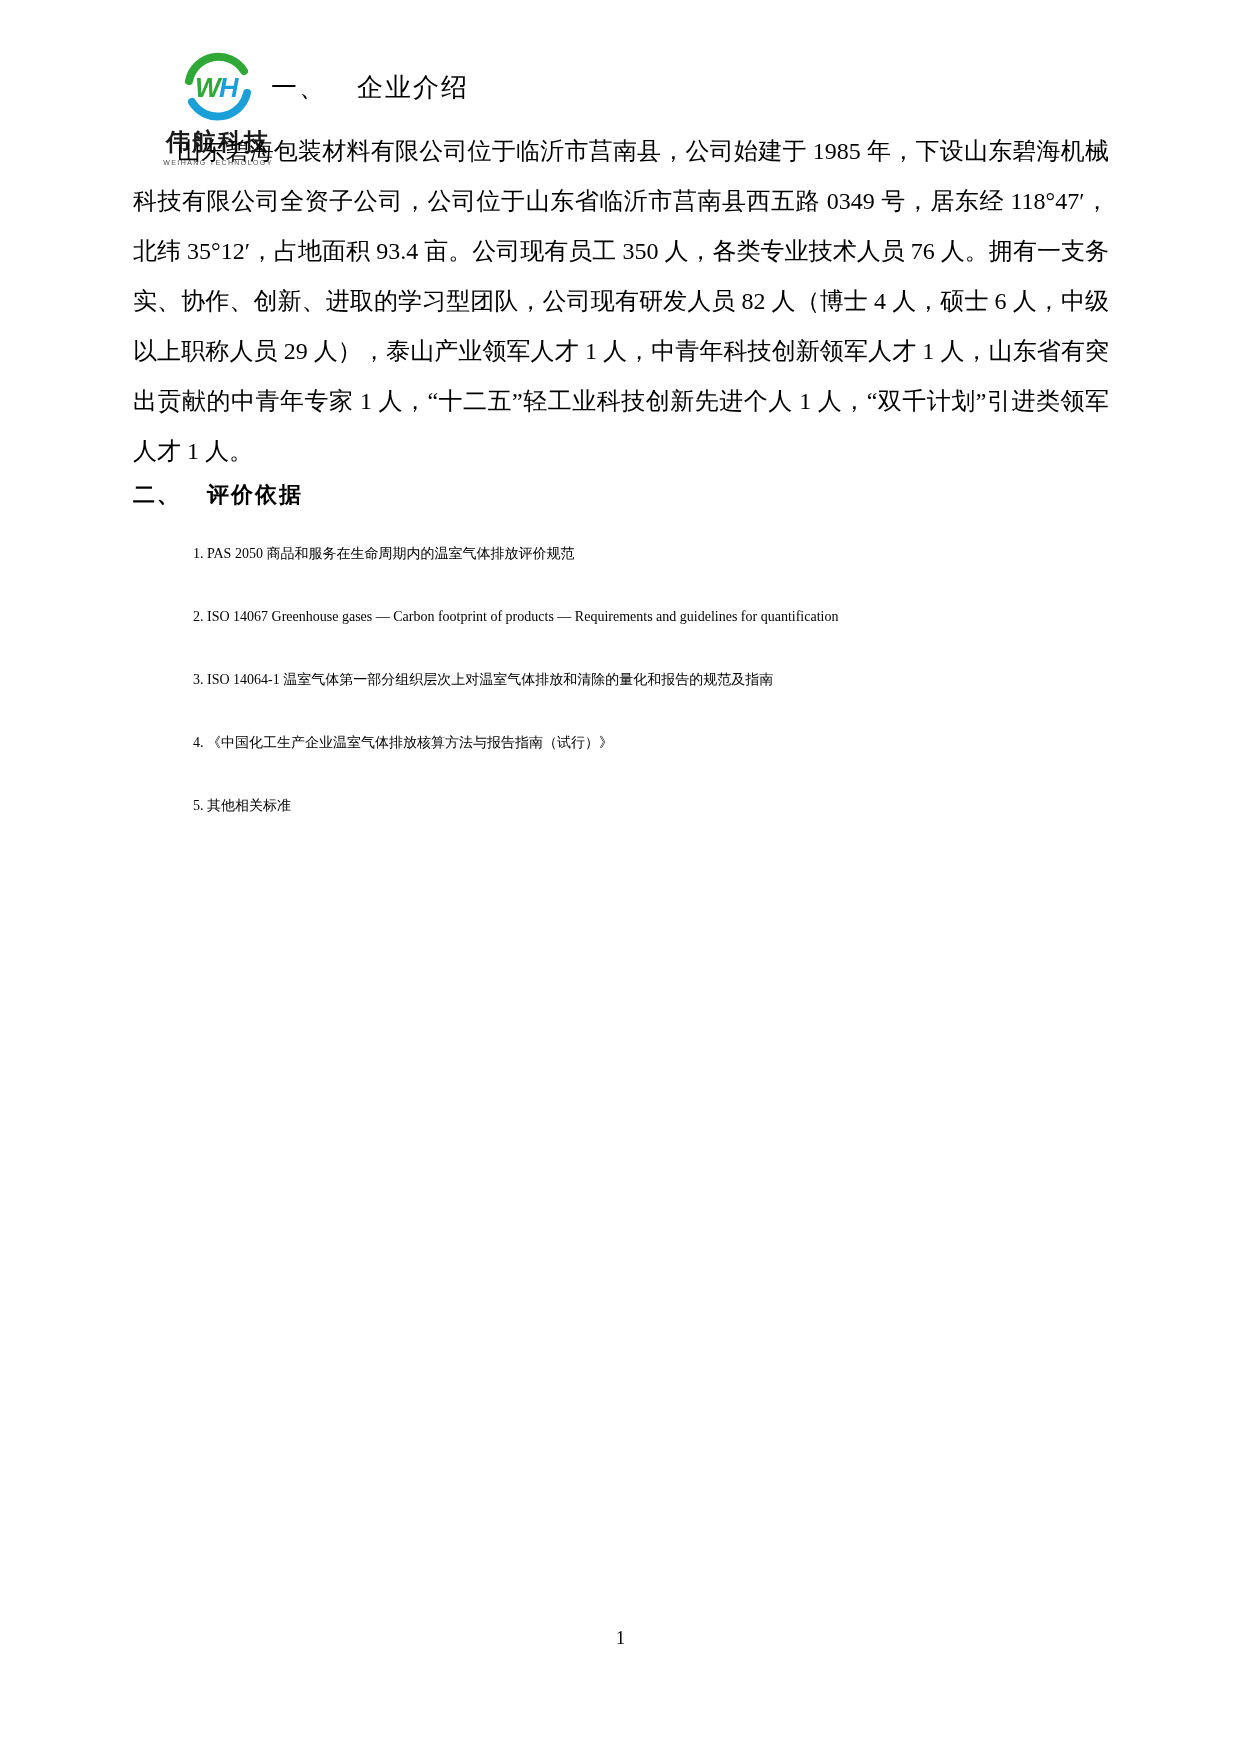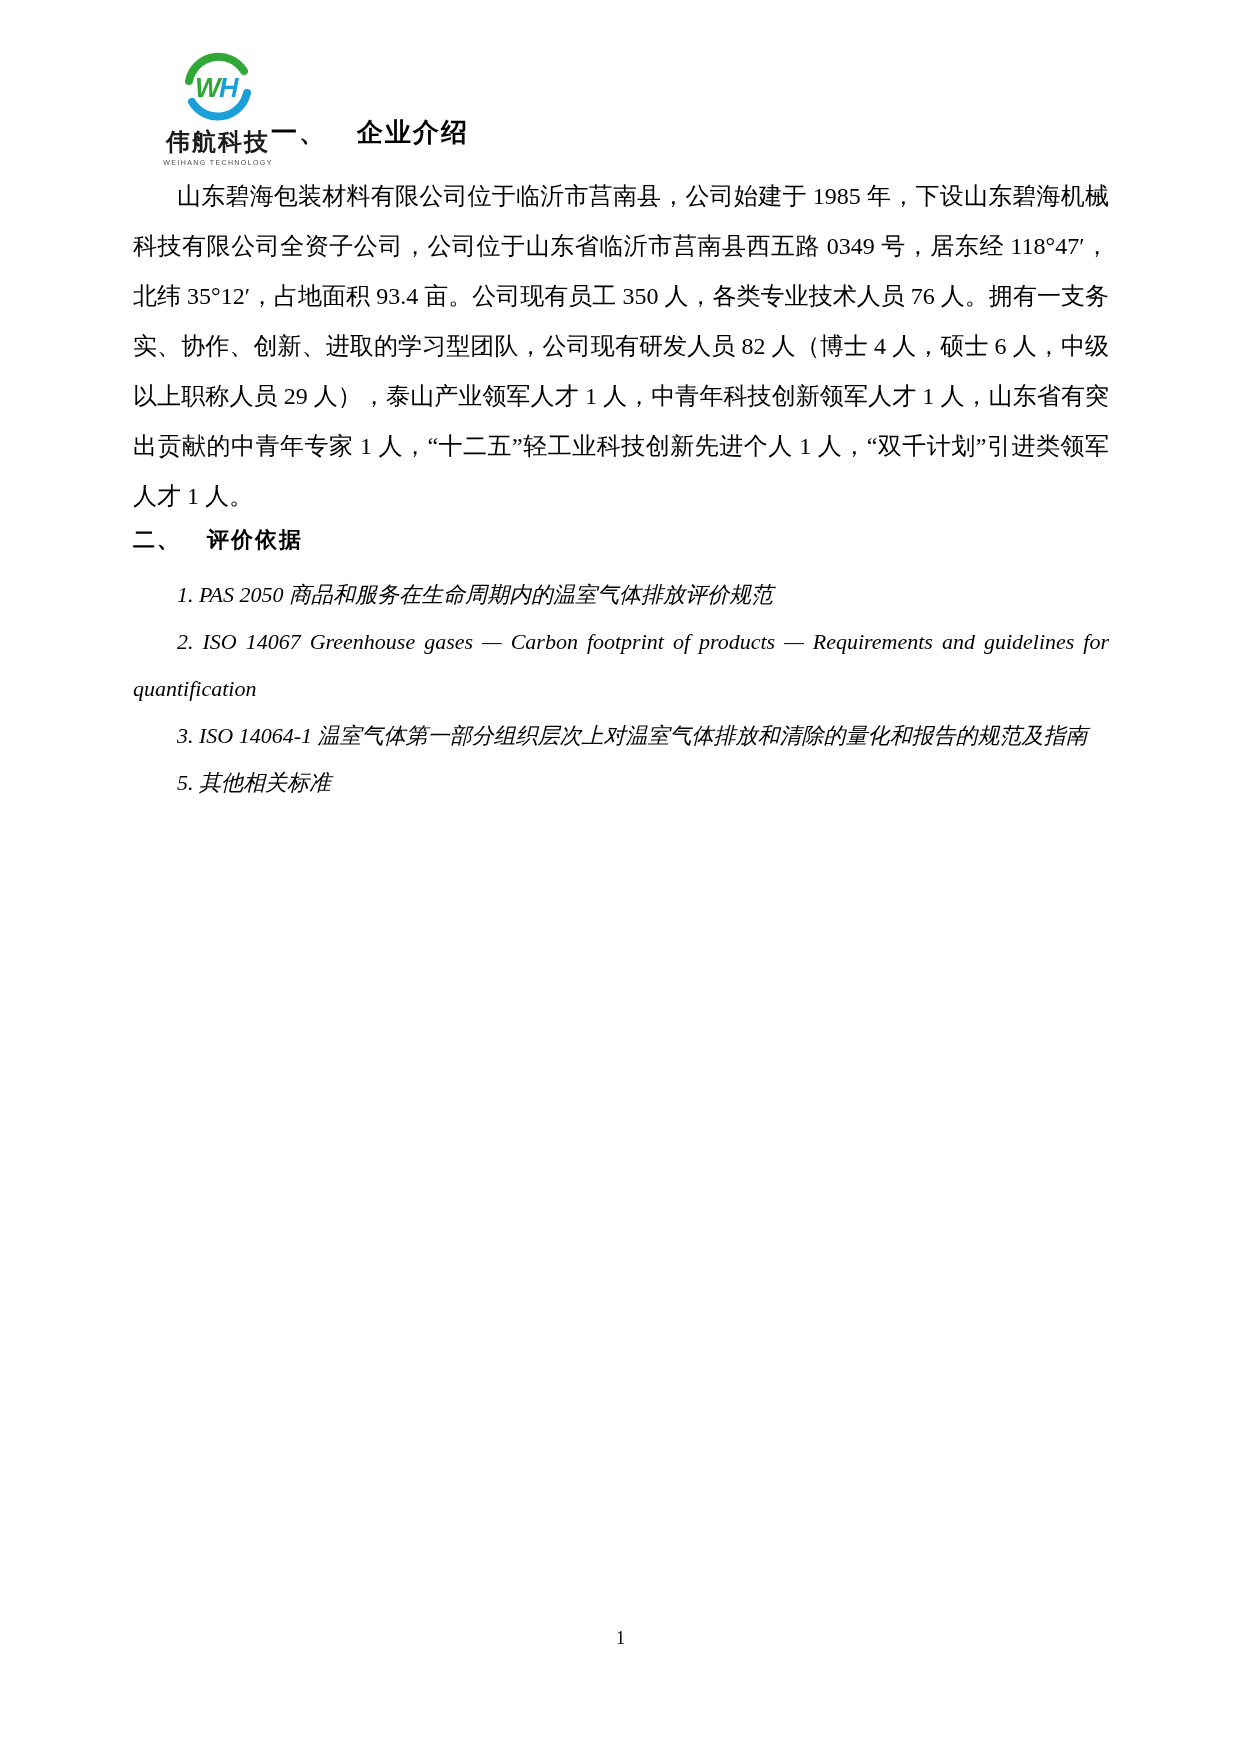--- a/index.html
+++ b/index.html
@@ -39,23 +39,23 @@
     white-space: nowrap;
   }
   
   .content {
     position: absolute;
     left: 133px;
     top: 0;
     width: 976px;
   }
   .h1 {
-    margin: 115px 0 20px 138px;
+    margin: 70px 0 20px 138px;
     font-size: 26px;
-    font-weight: bold;
+    font-weight: normal;
     line-height: 36px;
     letter-spacing: 2px;
   }
   .h2 {
     margin: 0 0 12px 0;
     font-size: 22px;
     font-weight: bold;
     line-height: 38px;
     letter-spacing: 2px;
   }
@@ -63,27 +63,26 @@
   .tabgap2 { display: inline-block; width: 26px; }
   .body-para {
     margin: 0;
     font-size: 24px;
     line-height: 50px;
     text-align: justify;
     text-justify: inter-ideograph;
     text-indent: 44px;
   }
   .list-para {
-    margin: 0;
-    font-size: 22px;
+    margin: 16px;
+    font-size: 14px;
     line-height: 47px;
     text-align: justify;
     text-justify: inter-ideograph;
     text-indent: 44px;
-    font-style: italic;
   }
   
   .footer {
     position: absolute;
     left: 0;
     right: 0;
     top: 1628px;
     text-align: center;
     font-size: 18px;
     color: #000000;
@@ -110,19 +109,20 @@
     <h1 class="h1"><span>一、</span><span class="tabgap"></span><span>企业介绍</span></h1>
 
     <p class="body-para">山东碧海包装材料有限公司位于临沂市莒南县，公司始建于 1985 年，下设山东碧海机械科技有限公司全资子公司，公司位于山东省临沂市莒南县西五路 0349 号，居东经 118°47′，北纬 35°12′，占地面积 93.4 亩。公司现有员工 350 人，各类专业技术人员 76 人。拥有一支务实、协作、创新、进取的学习型团队，公司现有研发人员 82 人（博士 4 人，硕士 6 人，中级以上职称人员 29 人），泰山产业领军人才 1 人，中青年科技创新领军人才 1 人，山东省有突出贡献的中青年专家 1 人，“十二五”轻工业科技创新先进个人 1 人，“双千计划”引进类领军人才 1 人。</p>
 
 
     <h2 class="h2"><span>二、</span><span class="tabgap2"></span><span>评价依据</span></h2>
 
     <p class="list-para">1. PAS 2050 商品和服务在生命周期内的温室气体排放评价规范</p>
     <p class="list-para">2. ISO 14067 Greenhouse gases — Carbon footprint of products — Requirements and guidelines for quantification</p>
     <p class="list-para">3. ISO 14064-1 温室气体第一部分组织层次上对温室气体排放和清除的量化和报告的规范及指南</p>
+    <p class="list-para">4. 《中国化工生产企业温室气体排放核算方法与报告指南（试行）》</p>
     <p class="list-para">5. 其他相关标准</p>
 
   </div>
 
   <div class="footer">1</div>
 
 </div>
 
 </body></html>

